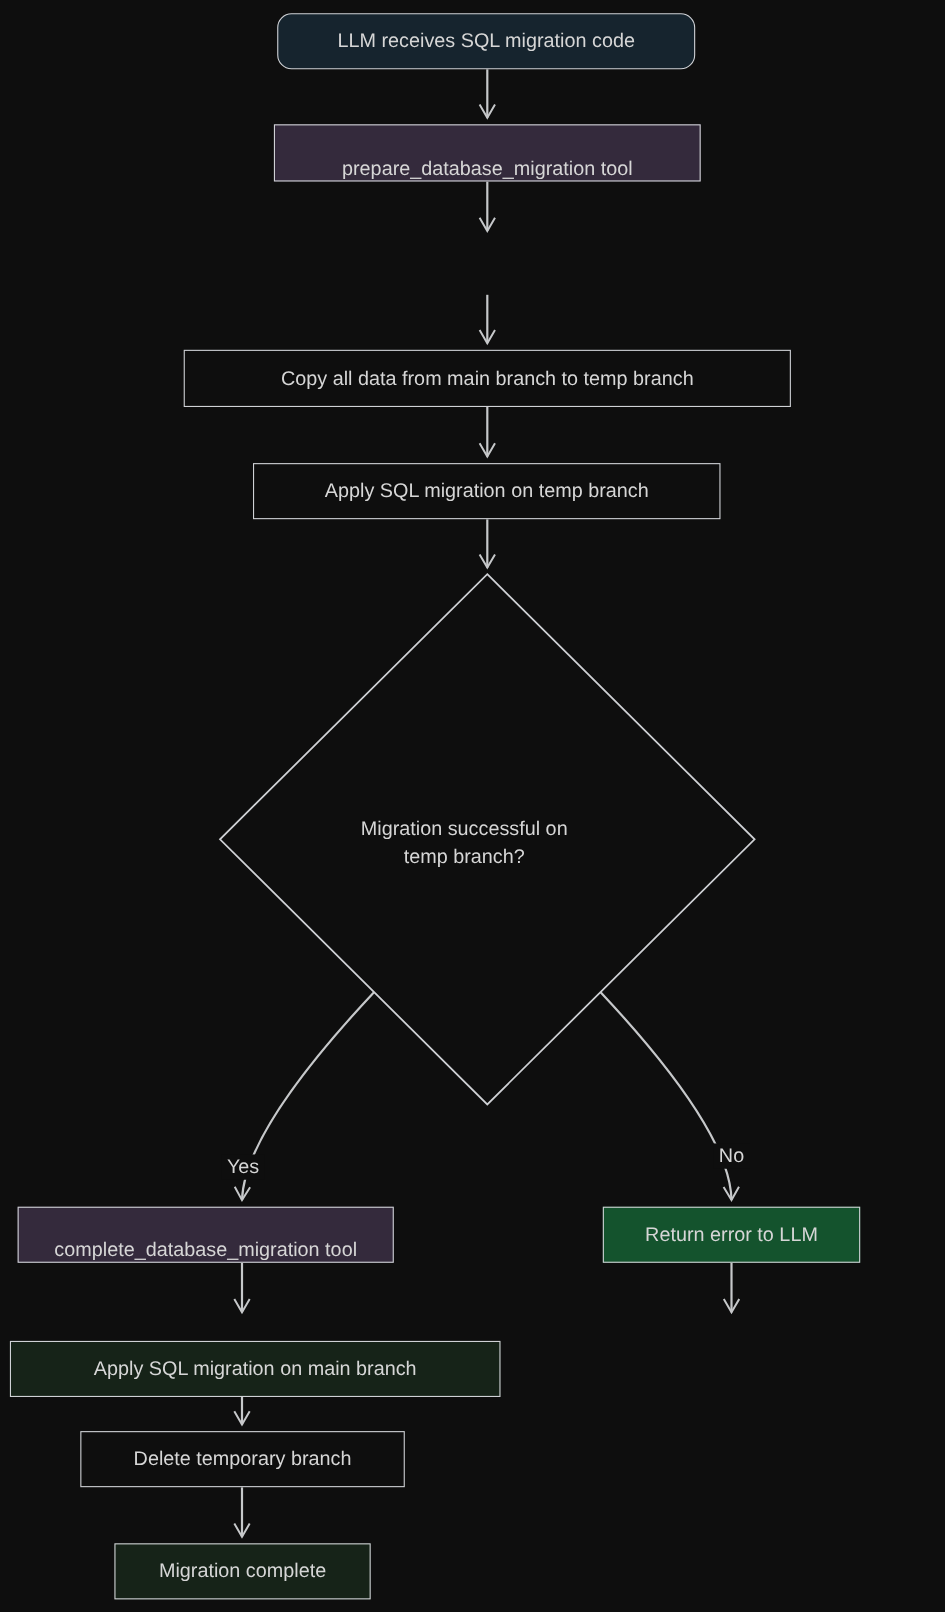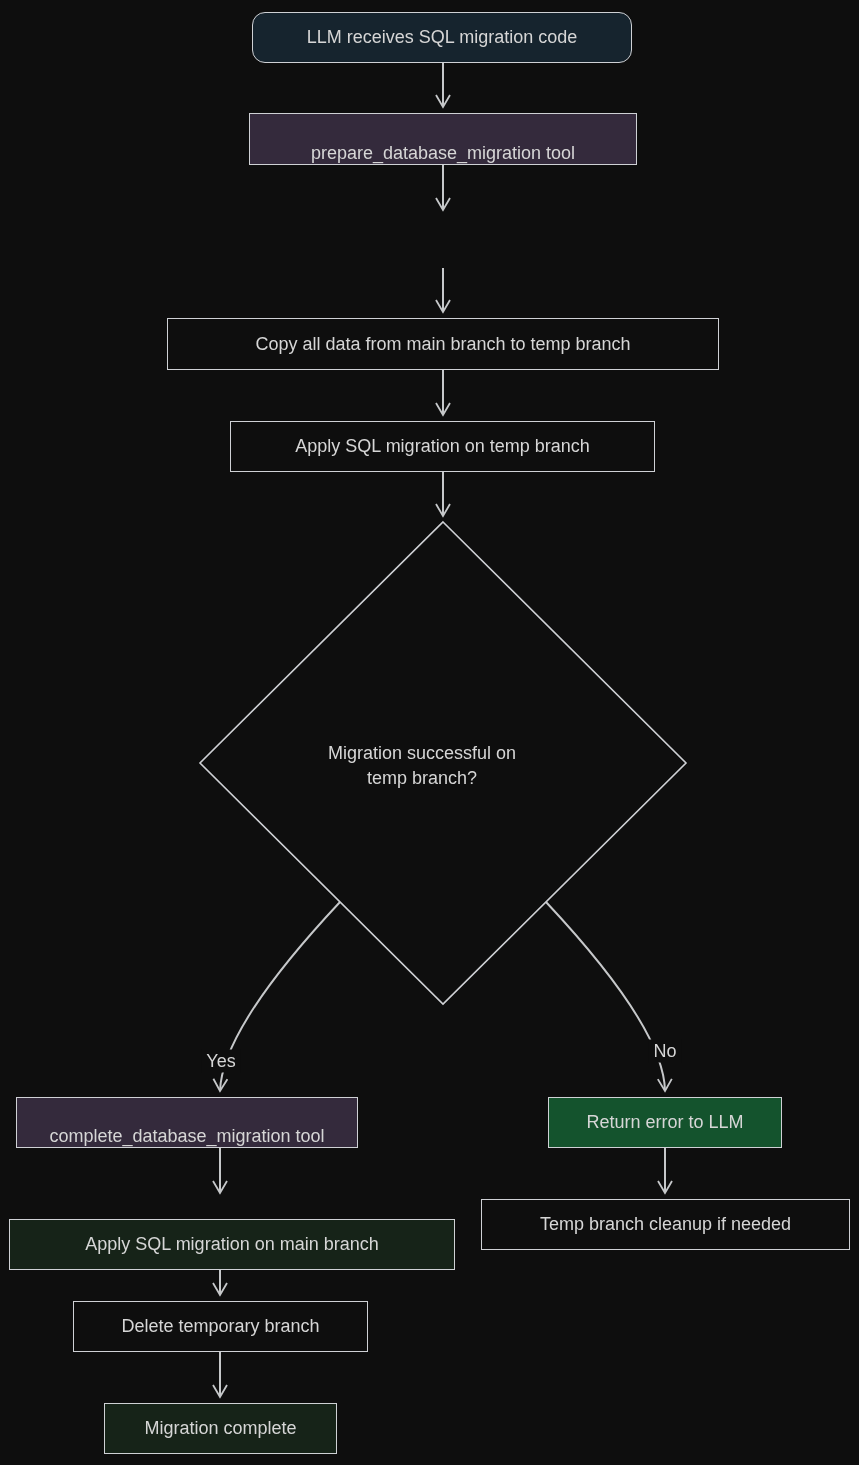--- a/index.html
+++ b/index.html
@@ -126,23 +126,20 @@
   </div>
 
   <div class="node fill-red" style="left:548px; top:1097px; width:234px; height:51px;">
     <span>Return error to LLM</span>
   </div>
 
   <div class="node fill-green" style="left:9px; top:1199px; width:446px; height:51px;margin-top:20px;">
     <span>Apply SQL migration on main branch</span>
   </div>
 
-  <div class="node fill-plain" style="left:481px; top:1199px; width:369px; height:51px;">
-    <span>Temp branch cleanup if needed</span>
-  </div>
 
   <div class="node fill-plain" style="left:73px; top:1301px; width:295px; height:51px;">
     <span>Delete temporary branch</span>
   </div>
 
   <div class="node fill-green" style="left:104px; top:1403px; width:233px; height:51px;">
     <span>Migration complete</span>
   </div>
 
 </div>

